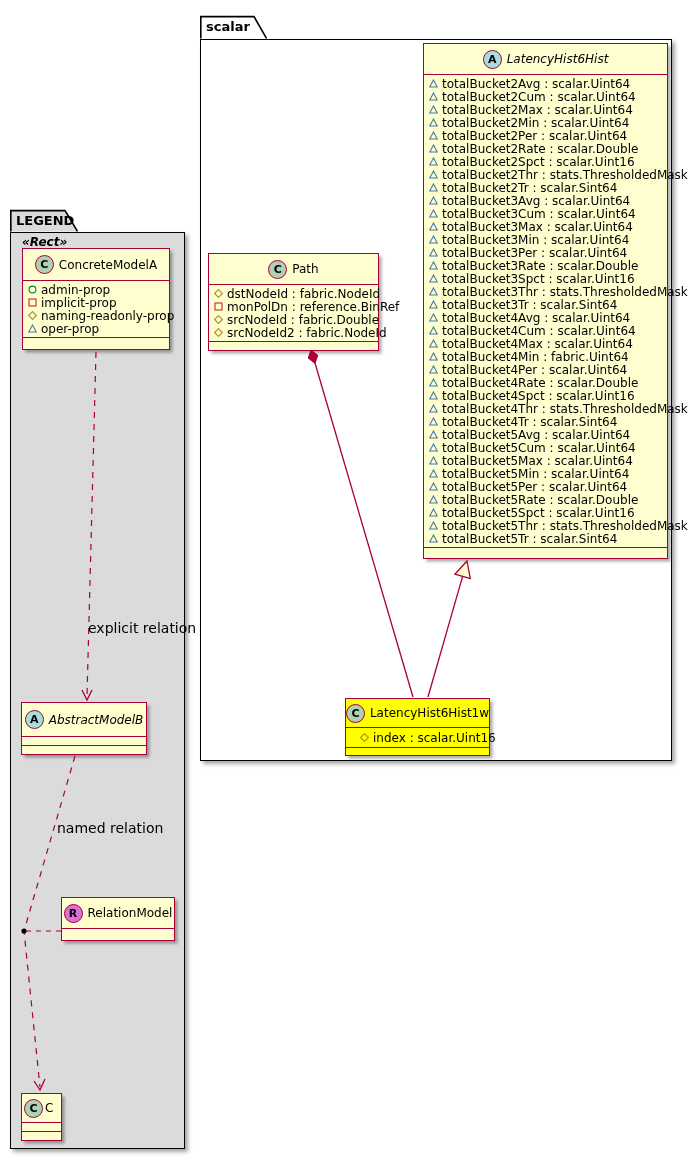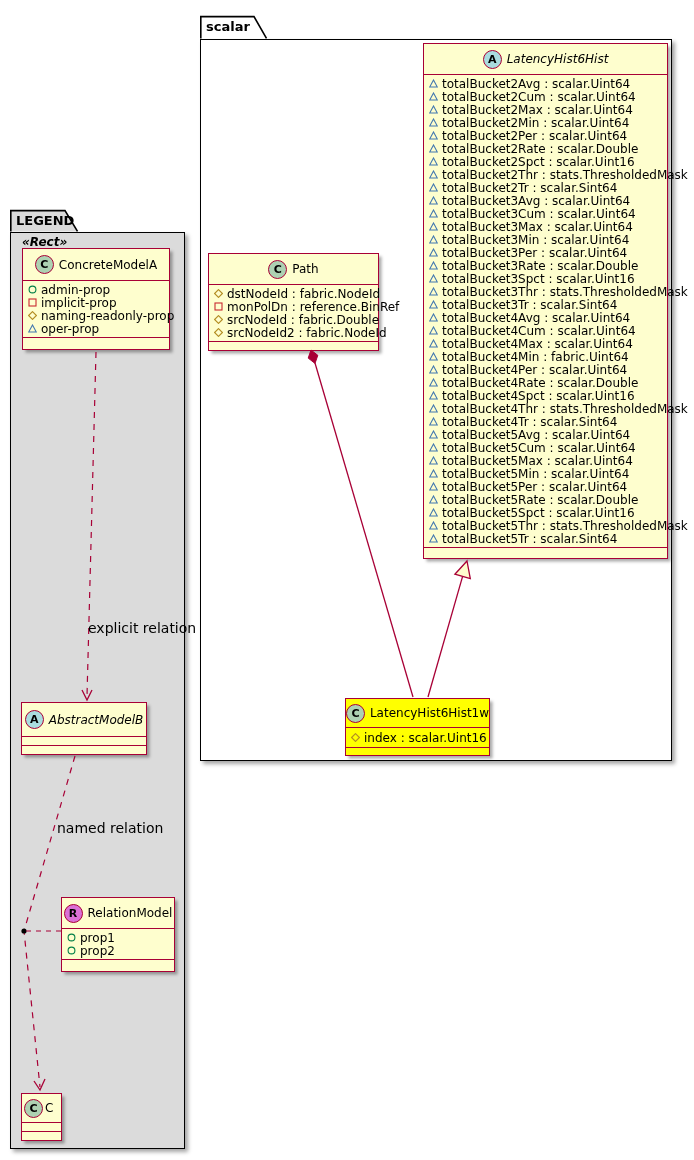--- a/index.html
+++ b/index.html
@@ -33,21 +33,21 @@
   #cls-latencyHist6Hist { left:423px; top:43px;  width:243px; }
   #cls-latencyHist6Hist .cls-header { height:30px; }
   #cls-latencyHist6Hist .cls-methods { height:10px; }
 
   #cls-path { left:208px; top:253px; width:169px; }
   #cls-path .cls-header { height:30px; }
   #cls-path .cls-methods { height:8px; }
 
   #cls-latencyHist6Hist1w { left:345px; top:698px; width:143px; }
   #cls-latencyHist6Hist1w .cls-header { height:28px; }
-  #cls-latencyHist6Hist1w .cls-attrs { padding:3px 0 3px 5px; }
+  #cls-latencyHist6Hist1w .cls-attrs { padding:3px 0 3px 14px; }
   #cls-latencyHist6Hist1w .cls-methods { height:7px; }
 
   #cls-concreteModelA { left:22px; top:248px; width:146px; }
   #cls-concreteModelA .cls-header { height:31px; }
   #cls-concreteModelA .cls-methods { height:11px; }
 
   #cls-abstractModelB { left:21px; top:702px; width:124px; }
   #cls-abstractModelB .cls-header { height:33px; }
   #cls-abstractModelB .cls-attrs { height:8px; padding:0; }
   #cls-abstractModelB .cls-methods { height:8px; }
@@ -399,34 +399,20 @@
   </div>
   <div class="cls-attrs"></div>
   <div class="cls-methods"></div>
 </div>
 
 <div class="classbox" id="cls-relationModel">
   <div class="cls-header">
     <span class="spot" style="background: rgb(218, 112, 214);">R</span>
     <span class="cls-title">RelationModel</span>
   </div>
-  <div class="cls-attrs">
-      <div class="attr-row">
-        <svg width="9" height="9" viewBox="0 0 9 9">
-          <circle cx="4.5" cy="4.5" r="3.4" fill="none" stroke="#038048" stroke-width="1.1"></circle>
-        </svg>
-        <span class="attr-text">prop1</span>
-      </div>
-      <div class="attr-row">
-        <svg width="9" height="9" viewBox="0 0 9 9">
-          <circle cx="4.5" cy="4.5" r="3.4" fill="none" stroke="#038048" stroke-width="1.1"></circle>
-        </svg>
-        <span class="attr-text">prop2</span>
-      </div>
-    </div>
   <div class="cls-methods"></div>
 </div>
 
 <div class="classbox" id="cls-c">
   <div class="cls-header">
     <span class="spot" style="background: rgb(173, 209, 178);">C</span>
     <span class="cls-title">C</span>
   </div>
   <div class="cls-attrs"></div>
   <div class="cls-methods"></div>

